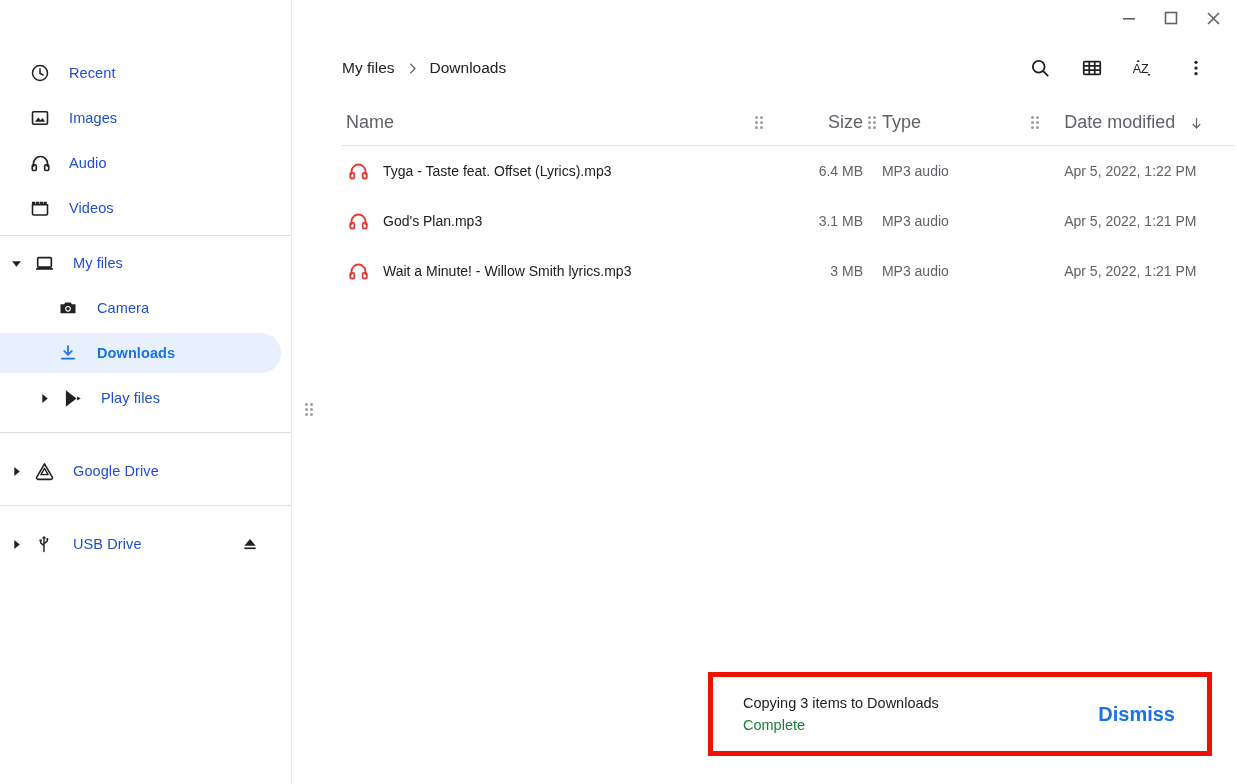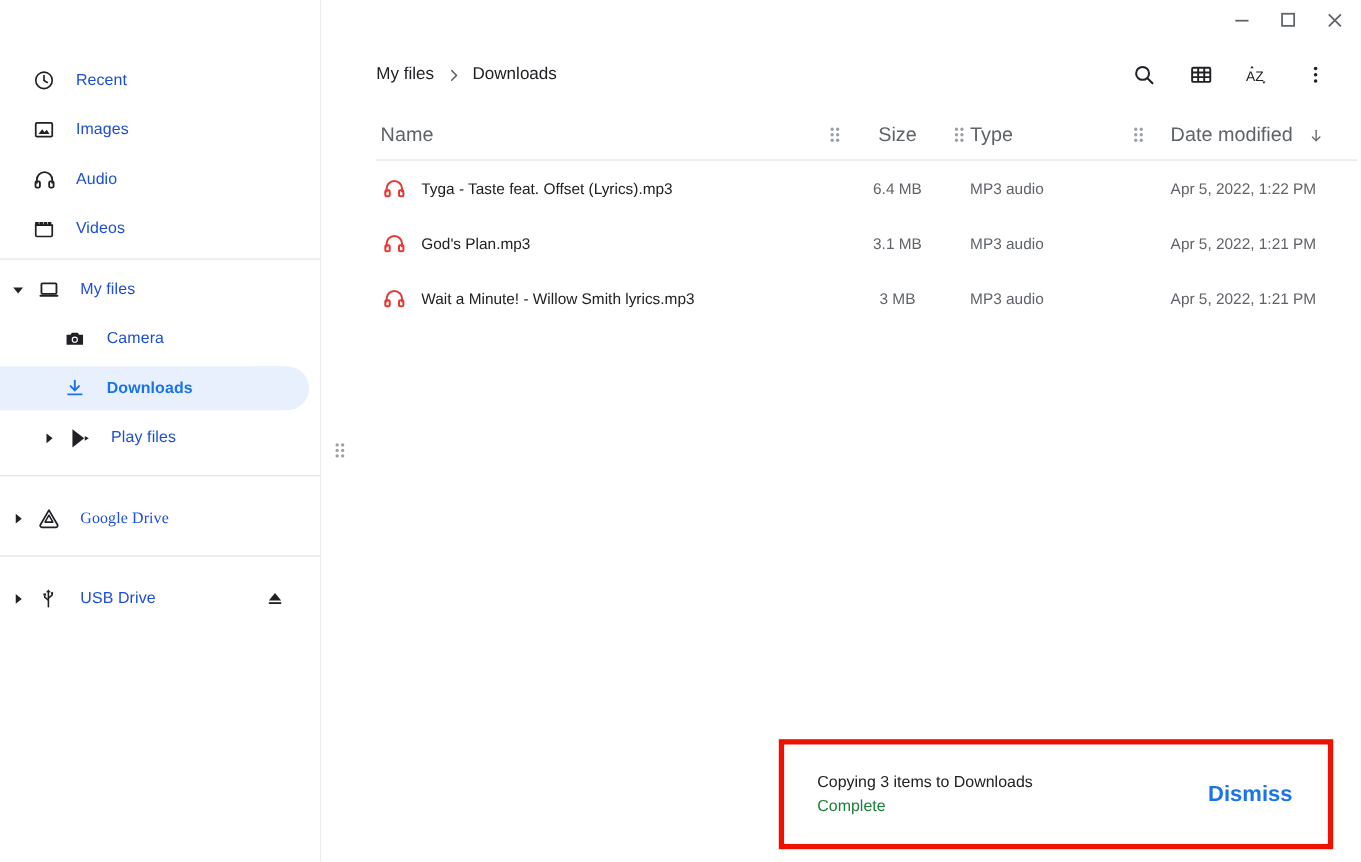--- a/index.html
+++ b/index.html
@@ -180,21 +180,21 @@
     display: flex;
     align-items: center;
     height: 46px;
     border-bottom: 1px solid #e0e0e0;
     margin: 0 3px 0 50px;
     font-size: 18px;
     color: #5f6368;
     box-sizing: border-box;
   }
   .col-name { width: 432px; padding-left: 4px; box-sizing: border-box; }
-  .col-size { width: 100px; text-align: center; box-sizing: border-box; }
+  .col-size { width: 100px; text-align: right; box-sizing: border-box; }
   .col-type { width: 130px; padding-left: 22px; box-sizing: border-box; }
   .col-date { width: 200px; padding-left: 20px; box-sizing: border-box; }
   .hgrip { width: 20px; display: flex; justify-content: center; cursor: col-resize; }
   .hgrip .grip i { background: #9aa0a6; }
   .sort-arrow { margin-left: 9px; display: inline-flex; vertical-align: middle; }
 
   .file-row {
     display: flex;
     align-items: center;
     height: 50px;
@@ -225,21 +225,21 @@
   .file-row .col-type { color: #5f6368; }
   .file-row .col-date { color: #5f6368; }
   .file-row .hgrip { visibility: hidden; }
 
   
   #toast-wrapper {
     position: absolute;
     left: 708px;
     top: 672px;
     width: 504px;
-    height: 100px;
+    height: 84px;
     border: 5px solid #ee1100;
     box-sizing: border-box;
     background: #ffffff;
     z-index: 30;
   }
   #toast {
     position: absolute;
     inset: 0;
     background: #ffffff;
     display: flex;
@@ -377,21 +377,21 @@
           <path d="M4.4 2.6 L16.6 12 L4.4 21.4 Z" fill="#202124"></path>
           <path d="M17.2 9.6 L21.4 12 L17.2 14.4 Z" fill="#202124"></path>
         </svg>
       </span>
       <span class="nav-label">Play files</span>
     </div>
   </div>
 
   <div class="nav-divider" style="margin-top:14px;"></div>
 
-  <div class="nav-section" style="padding-top:6px;font-family:Liberation Serif, serif;">
+  <div class="nav-section" style="padding-top:6px;">
     <div class="nav-item level0">
       <span class="twisty">
         <svg width="11" height="11" viewBox="0 0 10 10">
             <path d="M3 1 L8 5 L3 9 Z" fill="#202124"></path>
           </svg>
       </span>
       <span class="nav-icon">
         <svg width="21" height="21" viewBox="0 0 24 24">
           <path d="M12 3.2 L21 18.6 a1.8 1.8 0 0 1 -1.6 2.4 H4.6 A1.8 1.8 0 0 1 3 18.6 Z" fill="none" stroke="#202124" stroke-width="1.8" stroke-linejoin="round"></path>
           <path d="M12 8.4 L16.1 15.6 H7.9 Z" fill="none" stroke="#202124" stroke-width="1.6" stroke-linejoin="round"></path>

